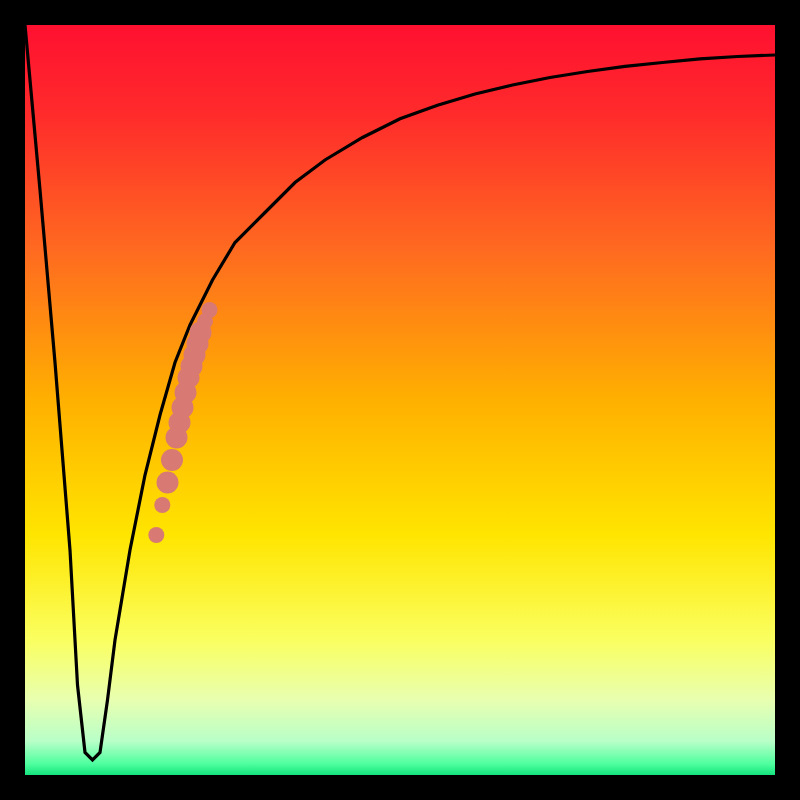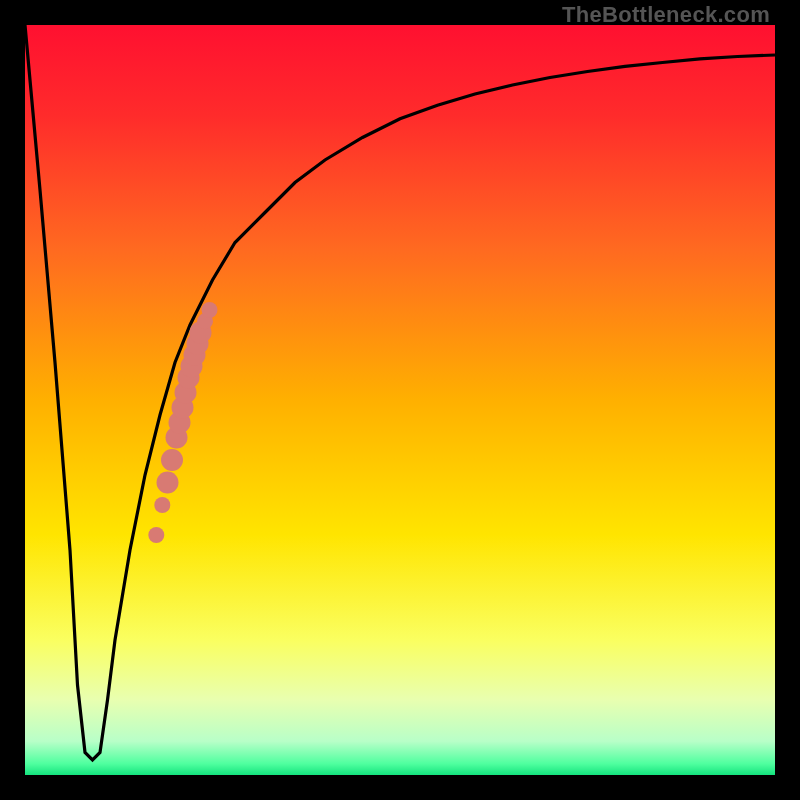--- a/index.html
+++ b/index.html
@@ -71,14 +71,13 @@
           <circle cx="163.5" cy="352.5" r="11" fill="#d87a73"></circle>
           <circle cx="166.5" cy="341.2" r="11" fill="#d87a73"></circle>
           <circle cx="169.5" cy="330.0" r="11" fill="#d87a73"></circle>
           <circle cx="172.5" cy="318.8" r="11" fill="#d87a73"></circle>
           <circle cx="175.5" cy="307.5" r="11" fill="#d87a73"></circle>
           <circle cx="180.0" cy="296.3" r="8" fill="#d87a73"></circle>
           <circle cx="184.5" cy="285.0" r="8" fill="#d87a73"></circle>
         </g>
     </svg>
   </div>
-  <div class="watermark">TheBottleneck.com</div>
 </div>
 
 </body></html>

